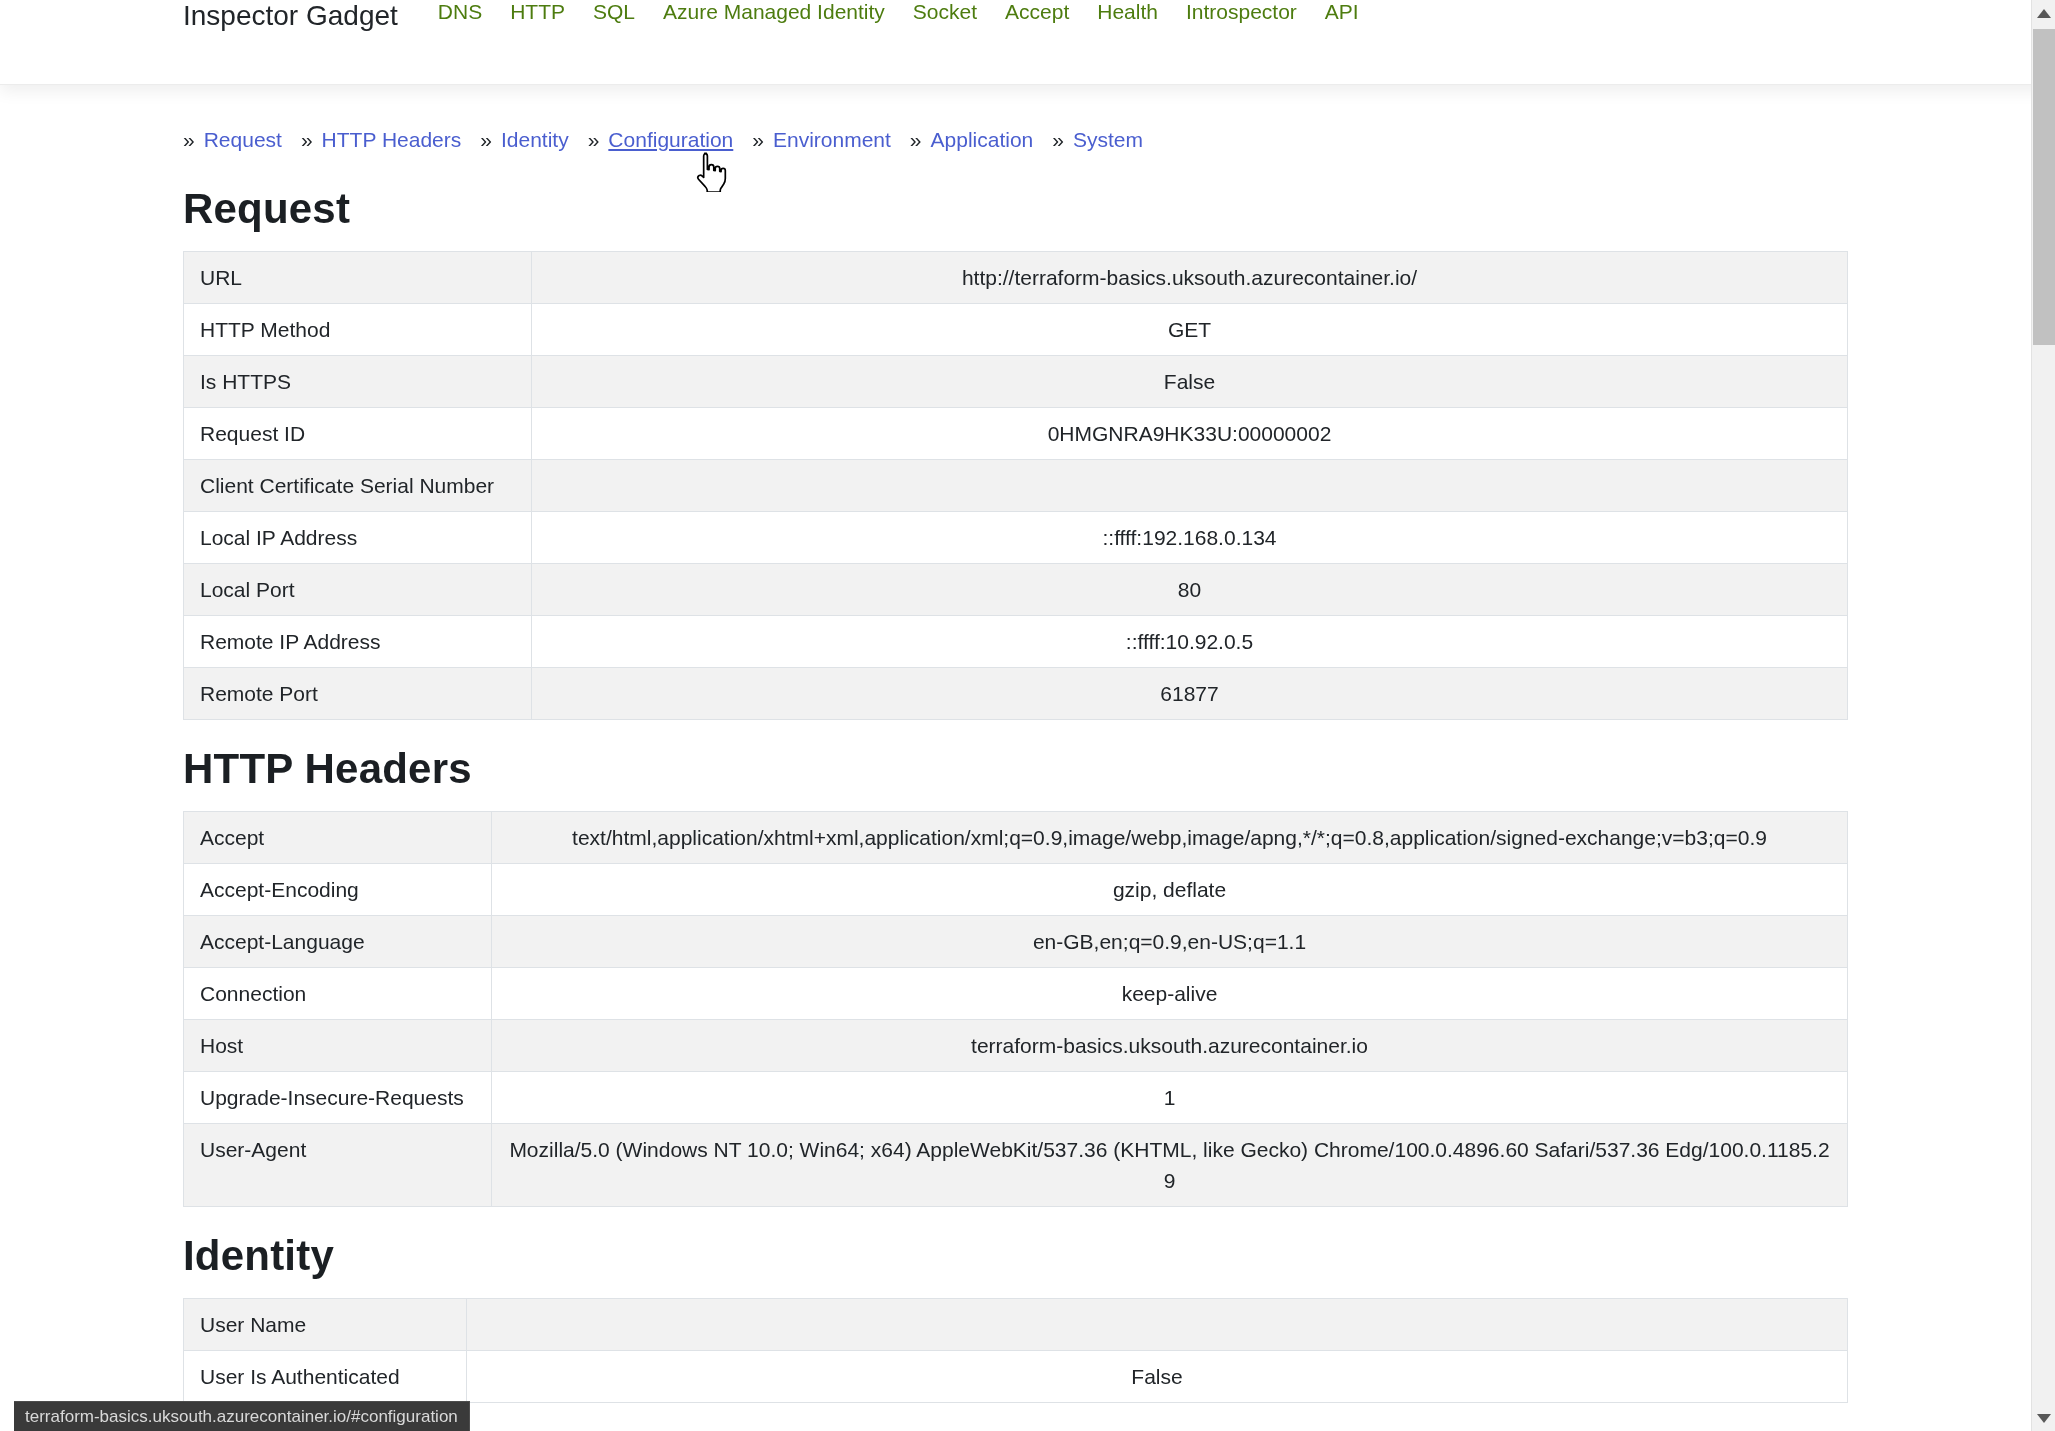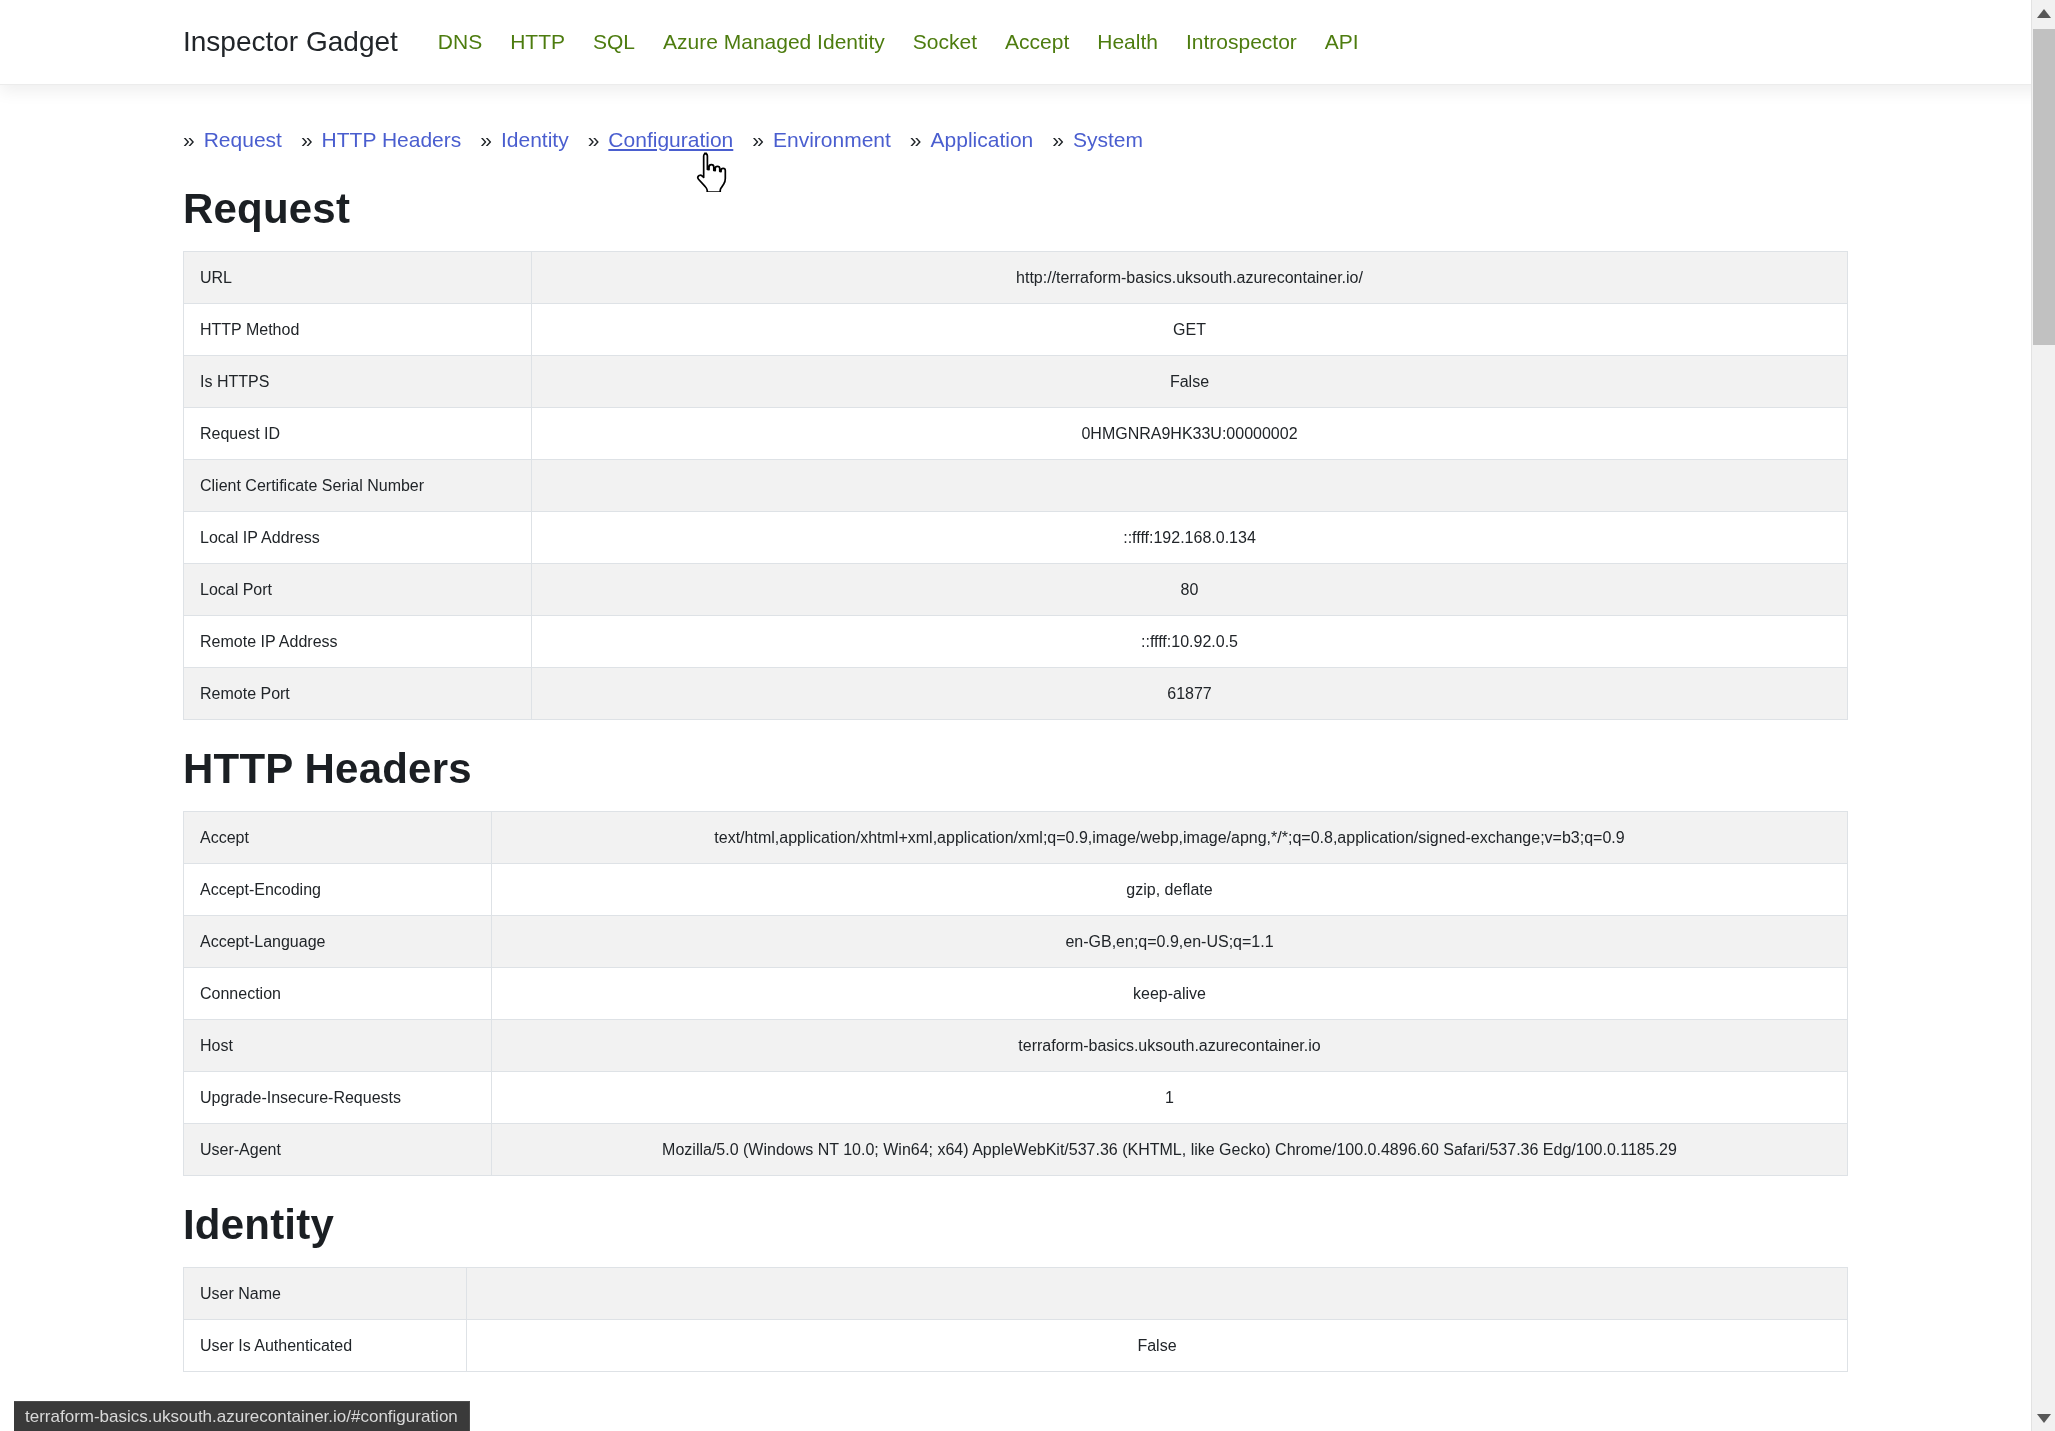--- a/index.html
+++ b/index.html
@@ -8,21 +8,21 @@
     overflow: hidden;
     background: #ffffff;
     font-family: "Liberation Sans", "DejaVu Sans", sans-serif;
     color: #212529;
   }
 
   
   .navbar {
     height: 85px;
     display: flex;
-    align-items: center;
+    align-items: flex-start;
     background: #ffffff;
     border-bottom: 1px solid #ececec;
     box-shadow: 0 6px 16px rgba(0,0,0,0.07);
     position: relative;
     z-index: 5;
     padding-left: 183px;
     padding-right: 31px;
   }
   .brand {
     font-size: 28px;
@@ -62,21 +62,21 @@
     color: #1b1f23;
     margin-top: 24px;
     margin-bottom: 9px;
     letter-spacing: 0.2px;
   }
   .section:first-of-type h2.section-title { margin-top: 28px; }
 
   table.kv-table {
     width: 100%;
     border-collapse: collapse;
-    font-size: 16px;
+    font-size: 21px;
     table-layout: fixed;
     margin-top: 17px;
   }
   table.kv-table td {
     border: 1px solid #dee2e6;
     padding: 10px 16px;
     line-height: 31px;
     vertical-align: top;
   }
   table.kv-table tr:nth-child(odd) { background: #f2f2f2; }

